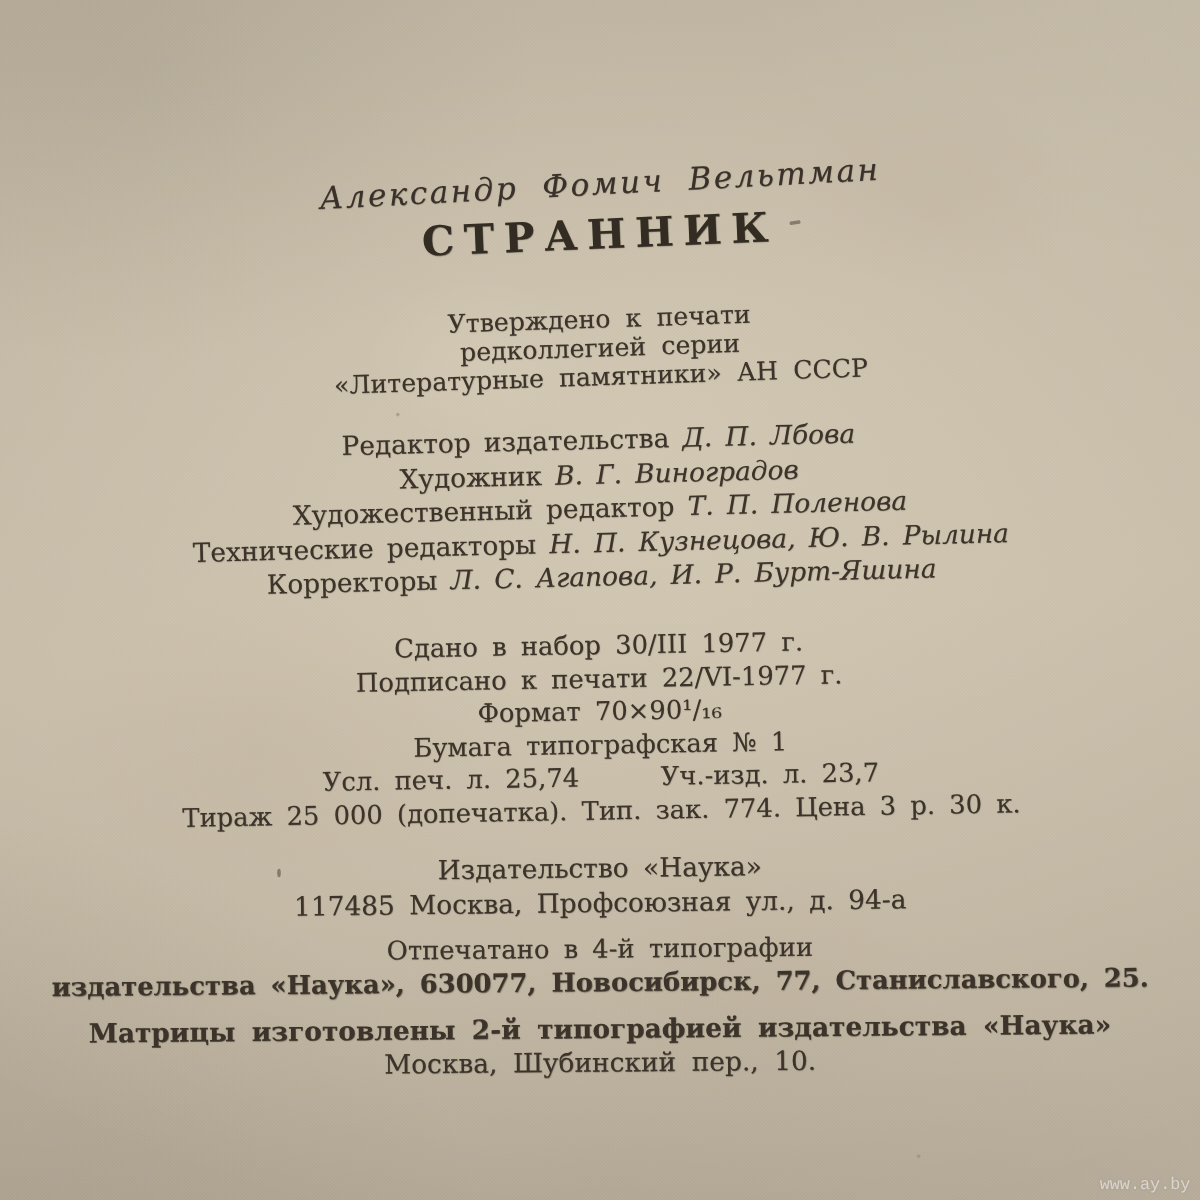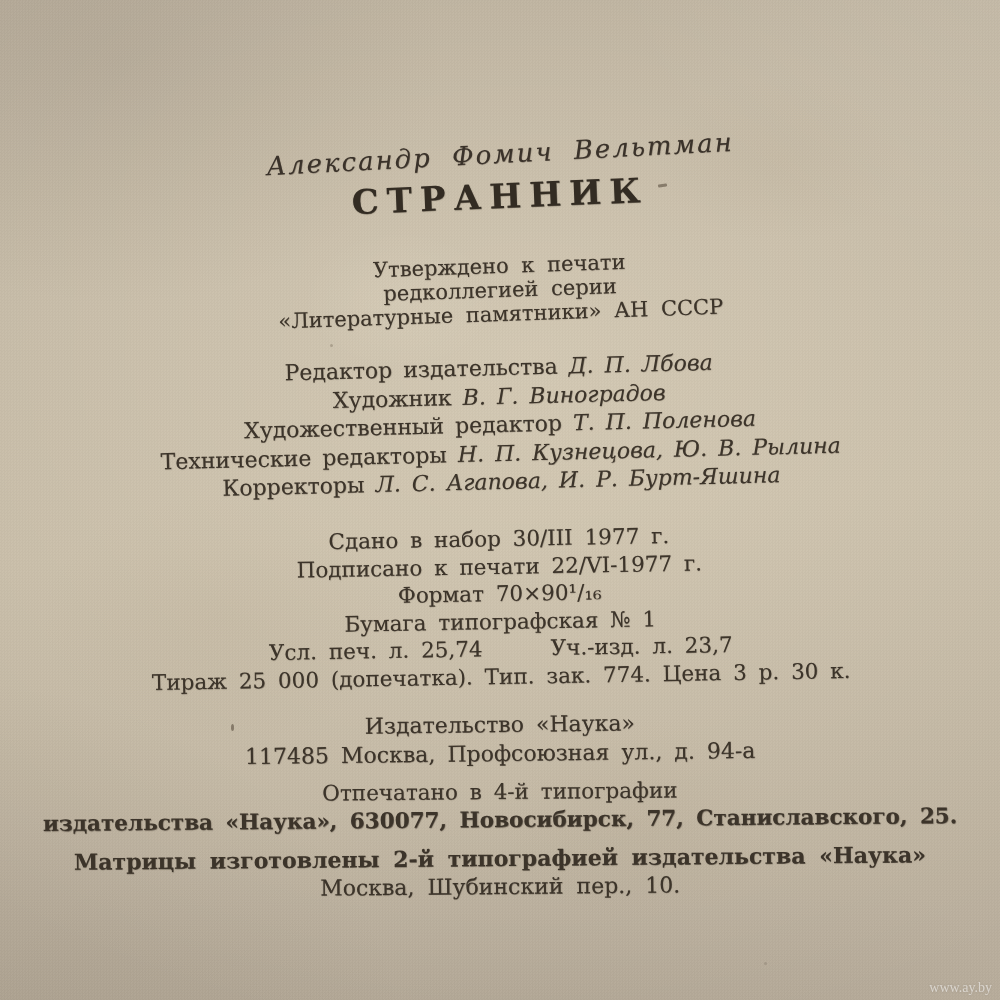--- a/index.html
+++ b/index.html
@@ -134,21 +134,21 @@
     position: absolute;
     border-radius: 50%;
     background: rgba(70, 58, 44, 0.5);
     pointer-events: none;
   }
   .speck.dash { border-radius: 1px; }
   .watermark {
     position: absolute;
     right: 8px;
     bottom: 4px;
-    font-family: Liberation Serif, serif;
+    font-family: Liberation Mono, monospace;
     font-size: 14px;
     color: rgba(255, 255, 255, 0.55);
     text-shadow: 0 0 2px rgba(120, 110, 95, 0.3);
     text-align: center;
   }
 </style>
 </head>
 <body>
 
 <div class="photo">

